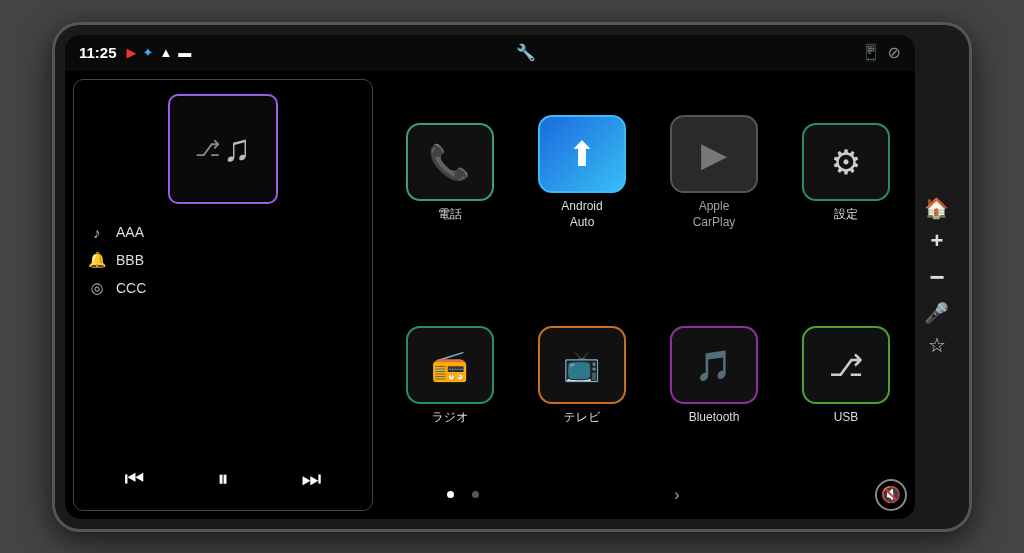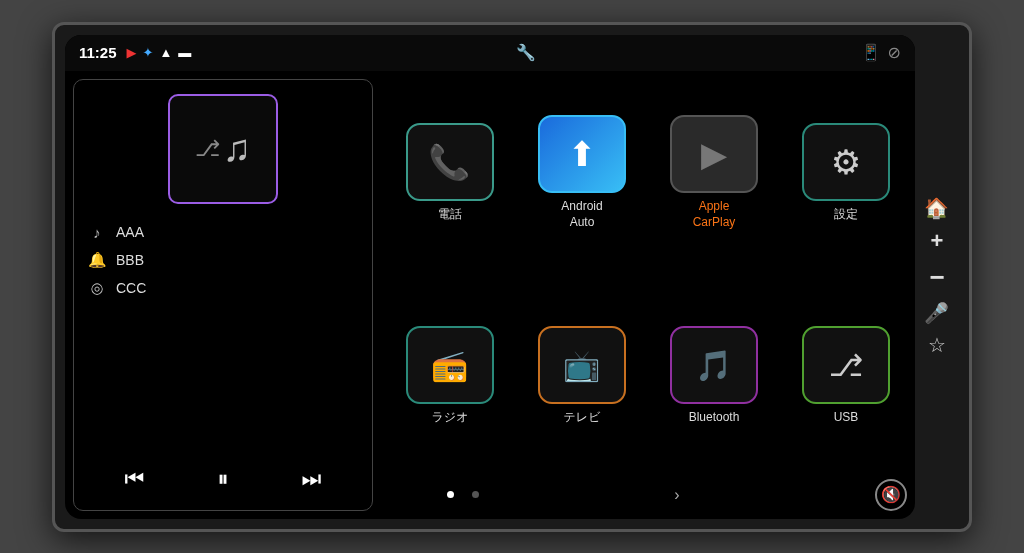--- a/index.html
+++ b/index.html
@@ -8,21 +8,21 @@
       display: flex;
       justify-content: center;
       align-items: center;
       height: 100vh;
       font-family: 'Arial', sans-serif;
     }
     .device-outer {
       width: 920px;
       height: 510px;
       background: #1a1a1a;
-      border-radius: 12px;
+      border-radius: 28px;
       border: 3px solid #555;
       display: flex;
       align-items: center;
       padding: 10px;
       position: relative;
       box-shadow: 0 8px 32px rgba(0,0,0,0.7);
     }
     .screen {
       flex: 1;
       height: 100%;
@@ -154,21 +154,21 @@
     .app-icon-box.teal { border-color: #2a8a7a; }
     .app-icon-box.orange { border-color: #c87020; }
     .app-icon-box.purple { border-color: #9030a0; }
     .app-icon-box.green2 { border-color: #50a030; }
     .app-label {
       color: #ddd;
       font-size: 12px;
       text-align: center;
       line-height: 1.3;
     }
-    .app-label.dimmed { color: #f97316; }
+    .app-label.dimmed { color: #a3a3a3; }
     .bottom-bar {
       display: flex;
       align-items: center;
       justify-content: center;
       padding: 6px 0 4px;
       gap: 18px;
     }
     .dot {
       width: 7px;
       height: 7px;

